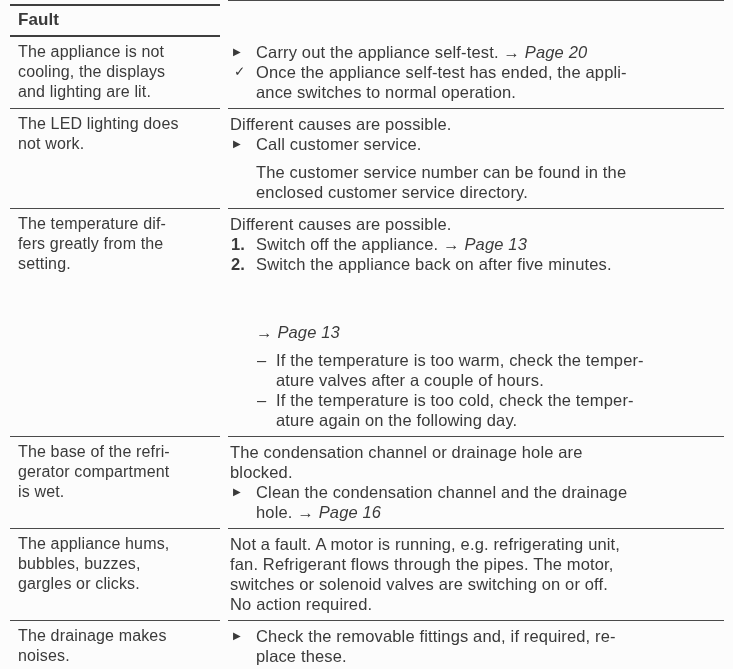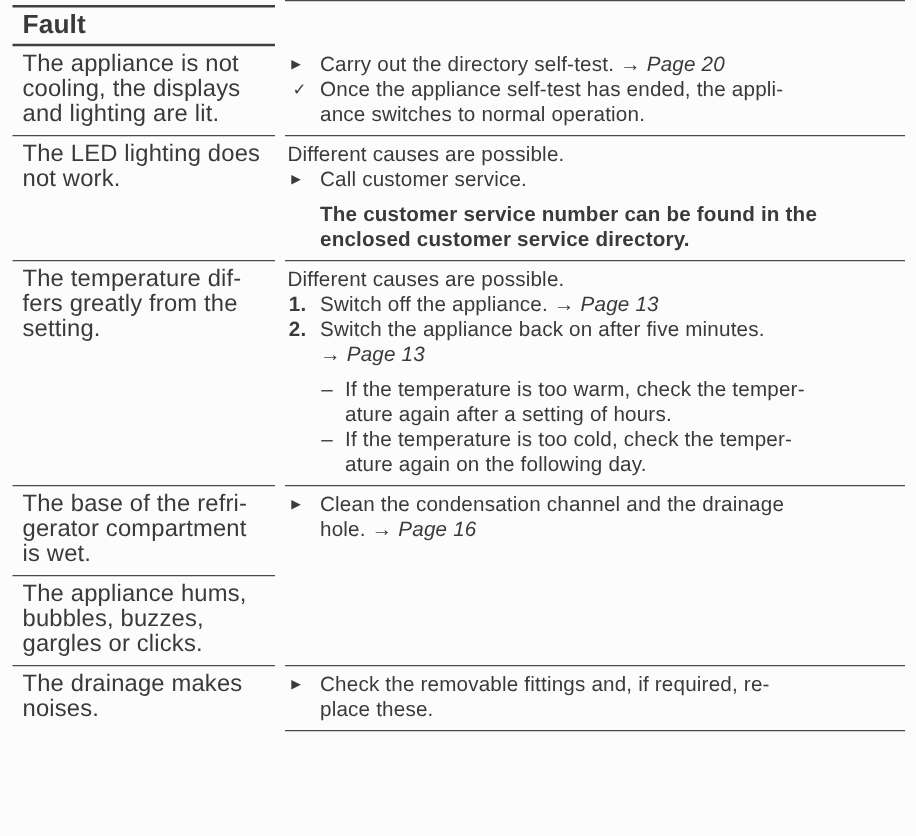--- a/index.html
+++ b/index.html
@@ -20,33 +20,33 @@
     column-gap: 8px;
   }
   
   .partial-top-spacer { height: 3.5px; }
   .partial-top-line { height: 3.5px; border-top: 1.5px solid #4a4a4a; }
   
   .hcell {
     border-top: 2.2px solid #3f3f3f;
     border-bottom: 2.2px solid #3f3f3f;
     font-weight: bold;
-    font-size: 21px;
+    font-size: 17px;
     line-height: 22px;
     padding: 3px 0 4px 0;
     letter-spacing: 0.1px;
   }
   .hcell.left  { padding-left: 8px; }
   .hcell.right { padding-left: 2px; }
   
   .trow.data.sep .fcell, .trow.data.sep .ccell { border-top: 1.5px solid #4a4a4a; }
   .fcell {
     padding: 5px 0 6px 8px;
     white-space: pre-line;
-    font-size: 19px;
+    font-size: 16px;
     line-height: 20px;
     letter-spacing: 0.15px;
   }
   .ccell {
     padding: 5px 0 6px 2px;
     font-size: 16.5px;
     line-height: 20px;
     letter-spacing: 0.15px;
   }
   .ccell.end-line { border-bottom: 1.5px solid #4a4a4a; }
@@ -57,23 +57,23 @@
     width: 26px;
     padding-left: 2px;
     line-height: 20px;
   }
   .marker.tri   { font-size: 10px; padding-left: 3px; }
   .marker.check { font-size: 13.5px; font-weight: bold; padding-left: 4px; }
   .marker.num   { font-weight: bold; padding-left: 1px; }
   .item.sub { margin-left: 26px; }
   .item.sub .marker { width: 20px; padding-left: 1px; }
   .itext { flex: 1; white-space: pre-line; }
-  .ref { font-style: italic; }
+  .ref { font-style: italic; margin-top: 48px; }
   .ref.block { display: block; }
-  .note { margin-left: 26px; white-space: pre-line; font-weight: bold; }
+  .note { margin-left: 26px; white-space: pre-line; }
   .gap-top { margin-top: 8px; }
 </style>
 </head>
 <body>
 
 <div class="page">
 
   <div class="trow">
     <div class="partial-top-spacer"></div>
     <div class="partial-top-line"></div>
@@ -83,21 +83,21 @@
     <div class="hcell left">Fault</div>
   </div>
 
   <div class="trow data">
     <div class="fcell">The appliance is not
 cooling, the displays
 and lighting are lit.</div>
     <div class="ccell">
       <div class="item">
         <span class="marker tri">▶</span>
-        <span class="itext"><span>Carry out the directory self-test.</span><span class="ref"> → Page 20</span></span>
+        <span class="itext"><span>Carry out the appliance self-test.</span><span class="ref"> → Page 20</span></span>
       </div>
       <div class="item">
         <span class="marker check">✓</span>
         <span class="itext">Once the appliance self-test has ended, the appli-
 ance switches to normal operation.</span>
       </div>
     </div>
   </div>
 
   <div class="trow data sep">
@@ -124,47 +124,55 @@
         <span class="marker num">1.</span>
         <span class="itext"><span>Switch off the appliance.</span><span class="ref"> → Page 13</span></span>
       </div>
       <div class="item">
         <span class="marker num">2.</span>
         <span class="itext"><span>Switch the appliance back on after five minutes.</span><span class="ref block">→ Page 13</span></span>
       </div>
       <div class="item sub gap-top">
         <span class="marker">–</span>
         <span class="itext">If the temperature is too warm, check the temper-
-ature again after a setting of hours.</span>
+ature valves after a couple of hours.</span>
       </div>
       <div class="item sub">
         <span class="marker">–</span>
         <span class="itext">If the temperature is too cold, check the temper-
 ature again on the following day.</span>
       </div>
     </div>
   </div>
 
   <div class="trow data sep">
     <div class="fcell">The base of the refri-
 gerator compartment
 is wet.</div>
     <div class="ccell">
+      <div class="para">The condensation channel or drainage hole are
+blocked.</div>
       <div class="item">
         <span class="marker tri">▶</span>
         <span class="itext"><span>Clean the condensation channel and the drainage
 hole.</span><span class="ref"> → Page 16</span></span>
       </div>
     </div>
   </div>
 
   <div class="trow data sep">
     <div class="fcell">The appliance hums,
 bubbles, buzzes,
 gargles or clicks.</div>
+    <div class="ccell">
+      <div class="para">Not a fault. A motor is running, e.g. refrigerating unit,
+fan. Refrigerant flows through the pipes. The motor,
+switches or solenoid valves are switching on or off.
+No action required.</div>
+    </div>
   </div>
 
   <div class="trow data sep">
     <div class="fcell">The drainage makes
 noises.</div>
     <div class="ccell end-line">
       <div class="item">
         <span class="marker tri">▶</span>
         <span class="itext">Check the removable fittings and, if required, re-
 place these.</span>

